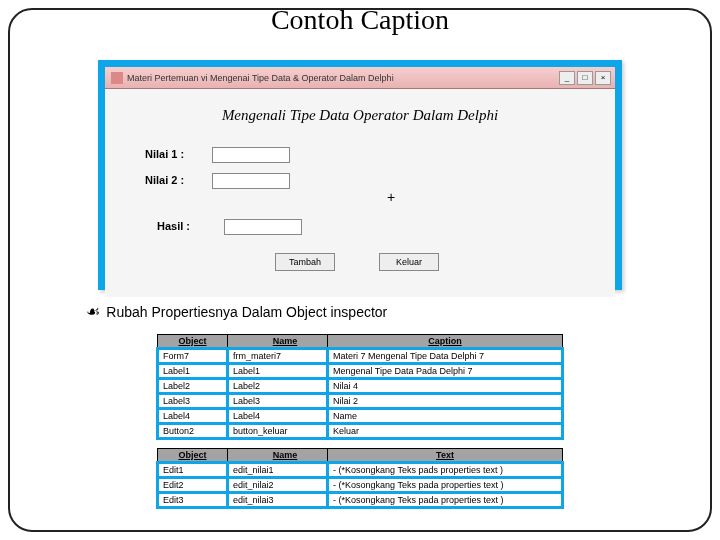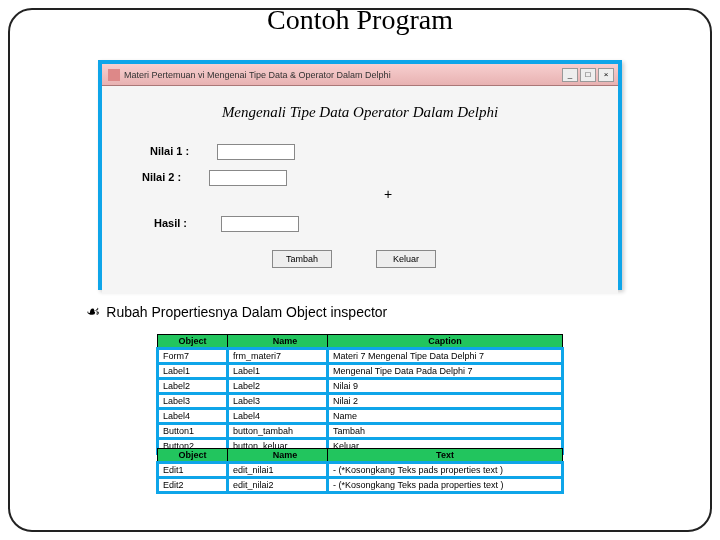--- a/index.html
+++ b/index.html
@@ -22,21 +22,21 @@
     font-size: 28px;
     margin-top: 4px;
     color: #000;
   }
   .form-window {
     position: absolute;
     top: 60px;
     left: 98px;
     width: 524px;
     height: 230px;
-    border: 4px solid #0ea5e9;
+    border: 7px solid #0ea5e9;
     box-shadow: 2px 2px 4px rgba(0,0,0,0.2);
     background: #fff;
   }
   .title-bar {
     height: 22px;
     background: linear-gradient(#f7cfcf, #e8b2b2);
     border-bottom: 1px solid #a77;
     display: flex;
     align-items: center;
     padding-left: 6px;
@@ -83,46 +83,46 @@
   .prop-table {
     position:absolute;
     left:156px;
     width:408px;
     border-collapse: collapse;
     font-size:9px;
     font-family: Arial, sans-serif;
   }
   .prop-table.pt1 { top:334px; }
   .prop-table.pt2 { top:448px; }
-  .prop-table th { background:#22c55e; border:1px solid #000; padding:1px 4px; font-weight:bold; }
+  .prop-table th { background:#a3a3a3; border:1px solid #000; padding:1px 4px; font-weight:bold;text-decoration:underline; }
   .prop-table td { border:3px solid #0ea5e9; padding:1px 4px; background:#fff; }
   .prop-table .c1 { width:70px; }
   .prop-table .c2 { width:100px;padding-left:19px; }
 </style>
 </head>
 <body>
 
 <div class="slide-frame"></div>
 
-<div class="slide-title">Contoh Program</div>
+<div class="slide-title">Contoh Caption</div>
 
 <div class="form-window">
   <div class="title-bar">
     <span class="icon"></span>
     <span class="t">Materi Pertemuan vi Mengenai Tipe Data &amp; Operator Dalam Delphi</span>
     <span class="ctrls">
       <span>_</span>
       <span>□</span>
       <span>×</span>
     </span>
   </div>
   <div class="form-body">
     <div class="form-heading">Mengenali Tipe Data  Operator Dalam Delphi</div>
 
-    <div class="field-row" style="top:58px; left:48px;">
+    <div class="field-row" style="top:58px; left:40px;">
       <span class="lbl">Nilai 1 :</span>
       <span class="edit-box"></span>
     </div>
     <div class="field-row" style="top:84px; left:40px;">
       <span class="lbl">Nilai 2 :</span>
       <span class="edit-box"></span>
     </div>
     <span class="plus">+</span>
     <div class="field-row" style="top:130px; left:28px;padding-left:24px;">
       <span class="lbl">Hasil :</span>
@@ -152,36 +152,31 @@
         <td>Materi 7 Mengenal Tipe Data Delphi 7</td>
       </tr>
   <tr>
         <td>Label1</td>
         <td>Label1</td>
         <td>Mengenal Tipe Data Pada Delphi 7</td>
       </tr>
   <tr>
         <td>Label2</td>
         <td>Label2</td>
-        <td>Nilai 9</td>
+        <td>Nilai 4</td>
       </tr>
   <tr>
         <td>Label3</td>
         <td>Label3</td>
         <td>Nilai 2</td>
       </tr>
   <tr>
         <td>Label4</td>
         <td>Label4</td>
         <td>Name</td>
-      </tr>
-  <tr>
-        <td>Button1</td>
-        <td>button_tambah</td>
-        <td>Tambah</td>
       </tr>
   <tr>
         <td>Button2</td>
         <td>button_keluar</td>
         <td>Keluar</td>
       </tr>
 </tbody>
   </table>
 
 <table class="prop-table pt2">
@@ -194,14 +189,19 @@
   <tr>
         <td>Edit1</td>
         <td>edit_nilai1</td>
         <td>- (*Kosongkang Teks pads properties text )</td>
       </tr>
   <tr>
         <td>Edit2</td>
         <td>edit_nilai2</td>
         <td>- (*Kosongkang Teks pada properties text )</td>
       </tr>
+  <tr>
+        <td>Edit3</td>
+        <td>edit_nilai3</td>
+        <td>- (*Kosongkang Teks pada properties text )</td>
+      </tr>
 </tbody>
   </table>
 
 </body></html>

